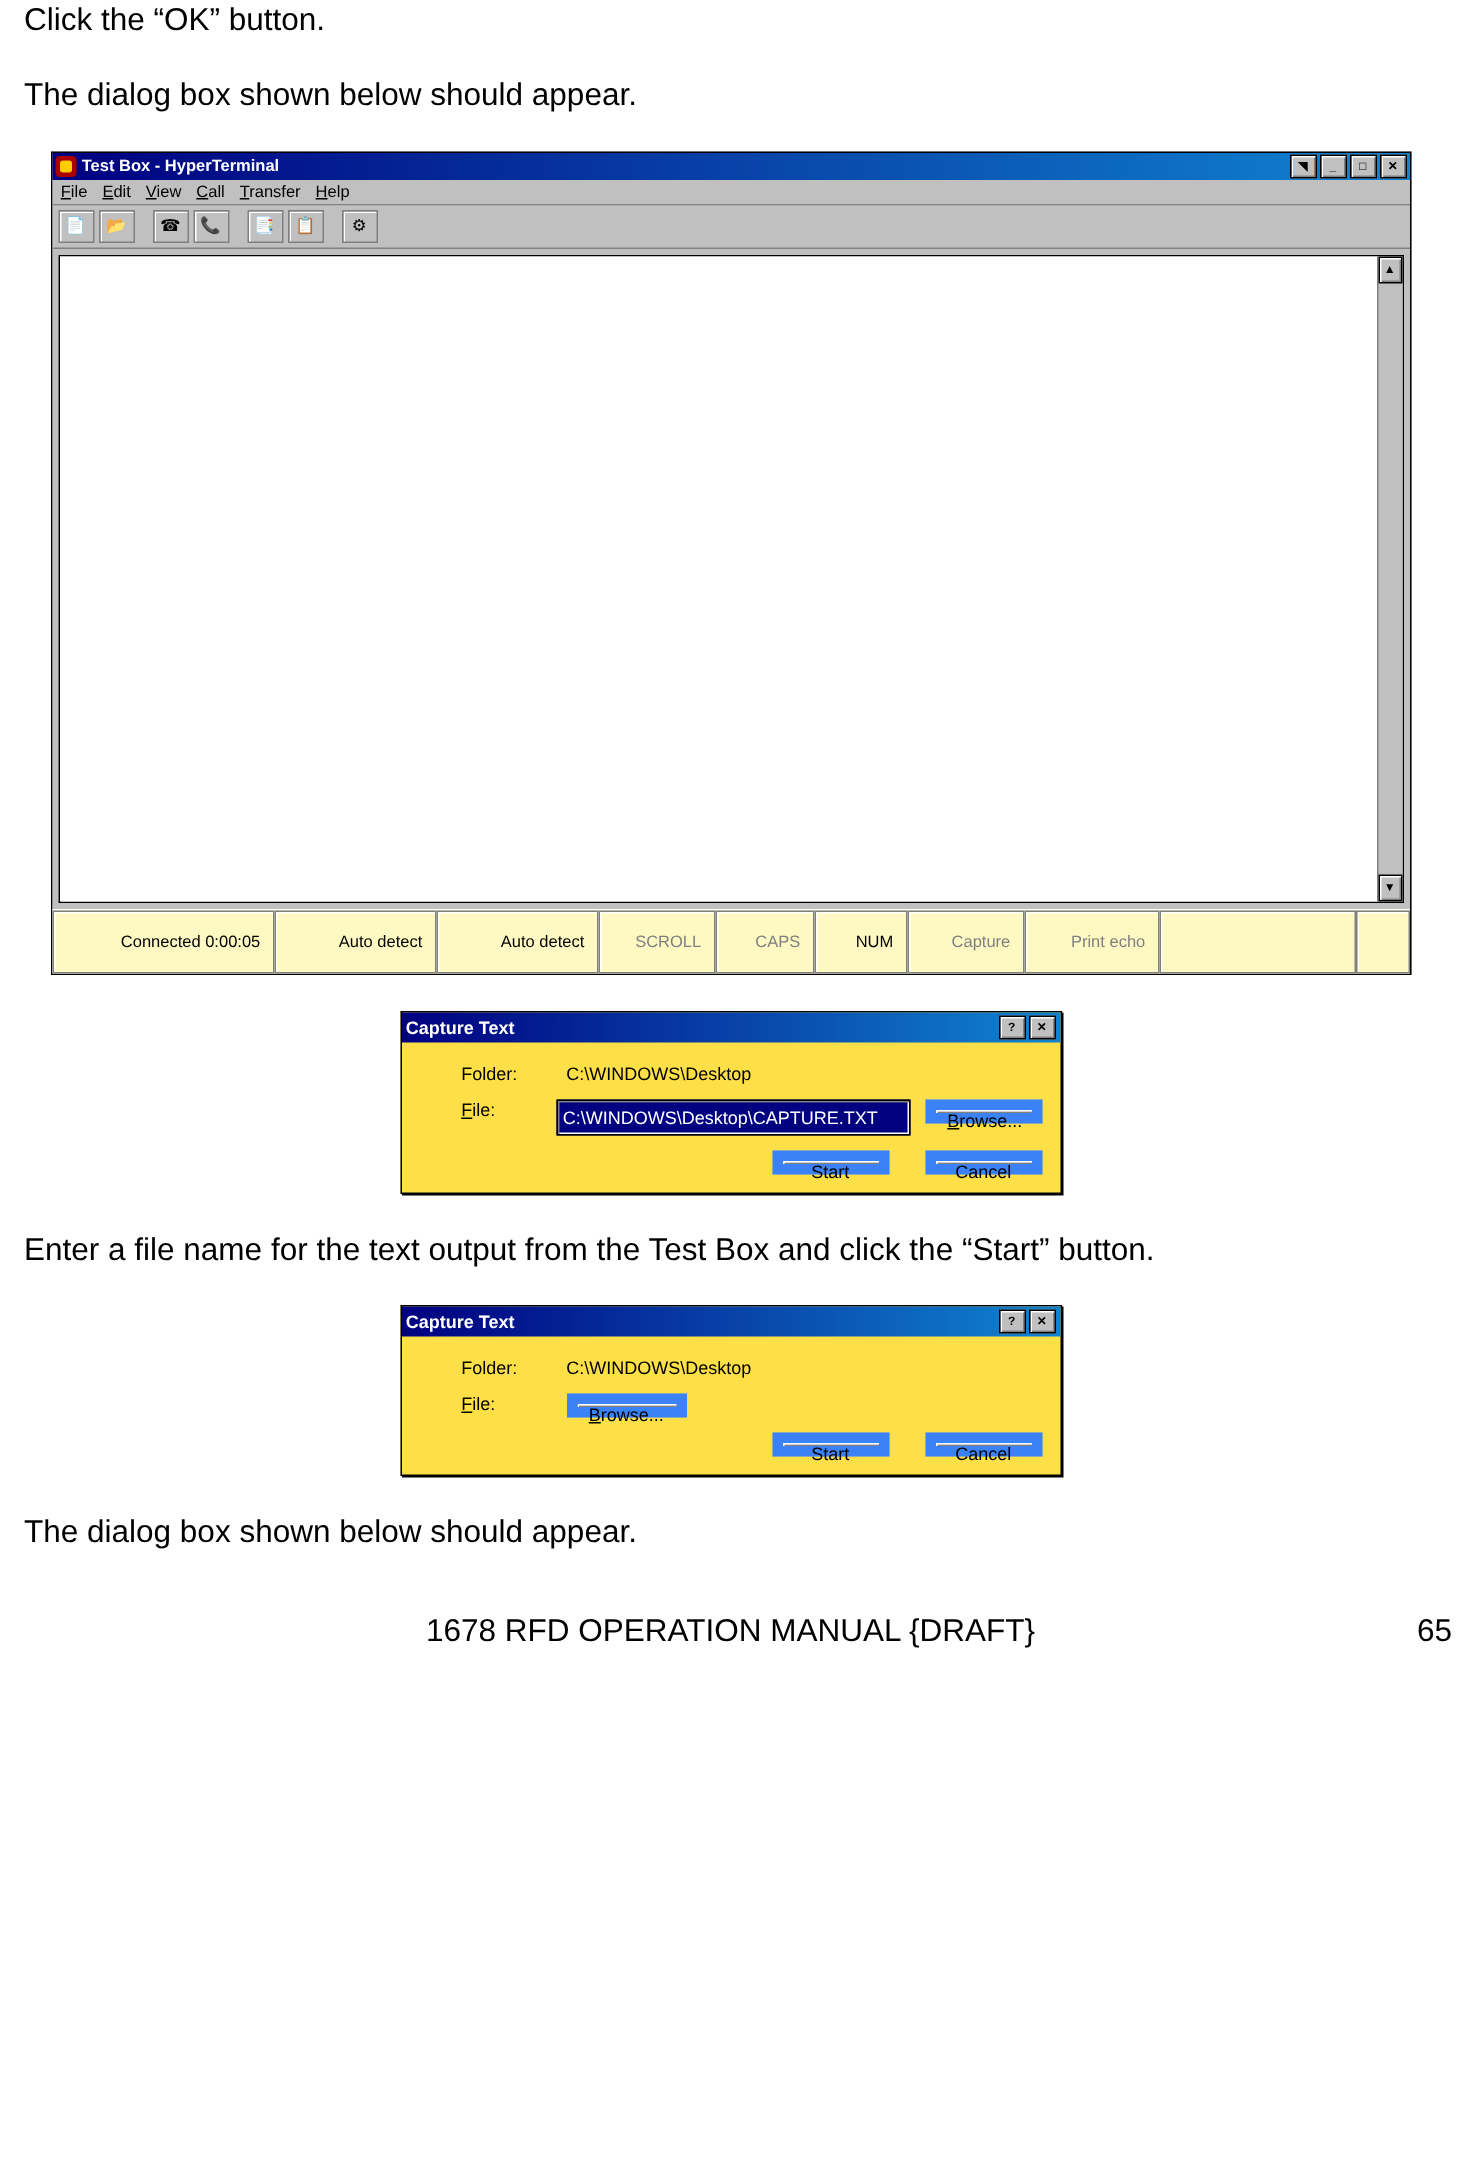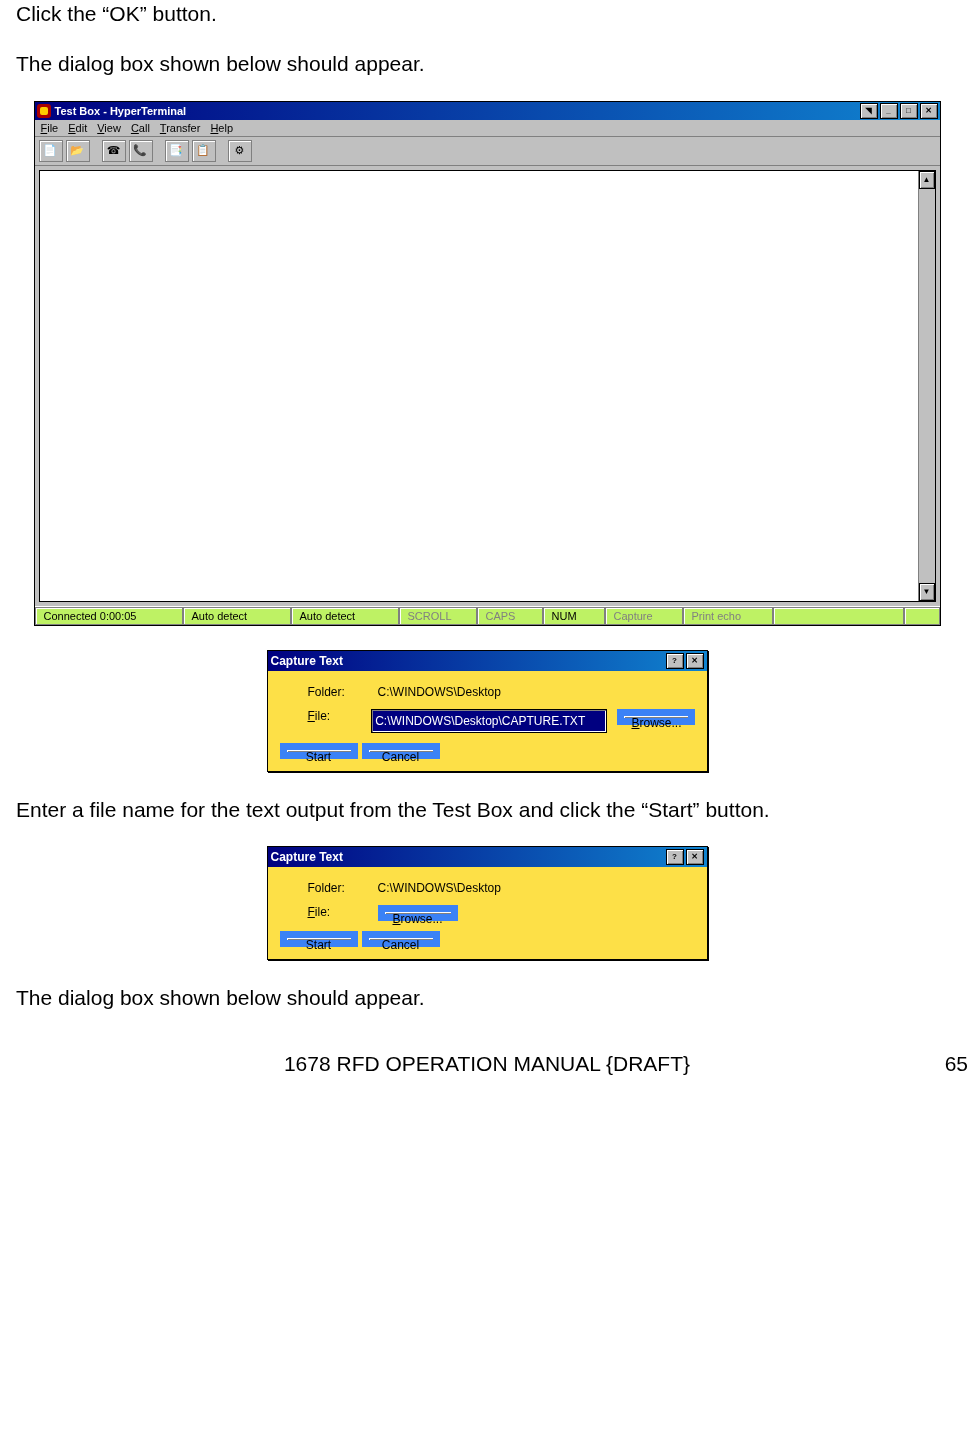--- a/index.html
+++ b/index.html
@@ -26,21 +26,21 @@
   }
 
   
   .ht-window {
     width: 905px;
     margin: 12px auto;
     border: 1px solid #000;
     background: #c0c0c0;
     font-family: "MS Sans Serif", Tahoma, Arial, sans-serif;
     font-size: 11px;
-    text-align: left;
+    text-align: right;
   }
   .titlebar {
     display: flex;
     align-items: center;
     height: 18px;
     background: linear-gradient(to right, #000080, #1084d0);
     color: #ffffff;
     padding: 0 2px;
   }
   .titlebar .app-icon {
@@ -129,23 +129,23 @@
   }
   .statusbar {
     display:flex;
     background:#c0c0c0;
     font-size: 11px;
     border-top: 1px solid #fff;
   }
   .statusbar .cell {
     border: 1px solid #808080;
     box-shadow: inset 1px 1px 0 #fff;
-    padding: 2px 8px;
+    padding: 14px 8px;
     color:#000;
-    background:#bef264;
+    background:#fef9c3;
   }
   .statusbar .cell.dim { color:#808080; }
   .statusbar .resize {
     width: 18px;
     position: relative;
   }
 
   
   .ct-dialog {
     width: 439px;
@@ -196,21 +196,21 @@
     height: 16px;
     background: #c0c0c0;
     border: 7px solid #3b82f6;
     box-shadow: inset 1px 1px 0 #fff, inset -1px -1px 0 #808080;
     font-size: 12px;
     font-family: inherit;
     padding: 0 8px;
   }
   .win-button .ul { text-decoration: underline; }
   .ct-buttons {
-    display:flex; gap: 4px;
+    display:flex; justify-content:flex-end; gap: 24px;
     margin-top: 6px;
   }
 
   .footer {
     display:flex;
     justify-content: space-between;
     align-items:center;
     padding: 10px 6px 0 6px;
     font-size: 21px;
     margin-top: 30px;

